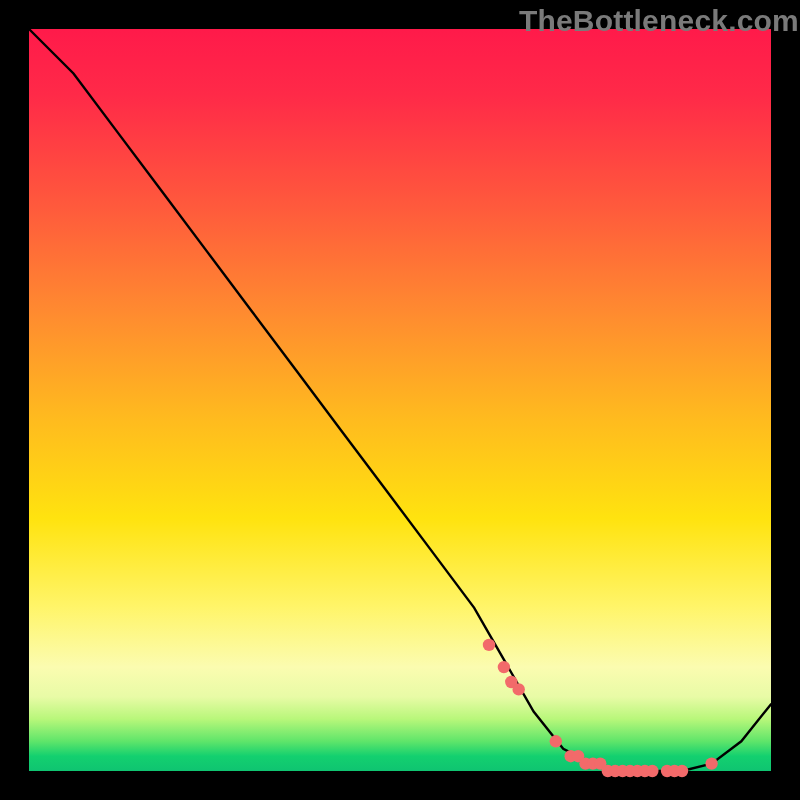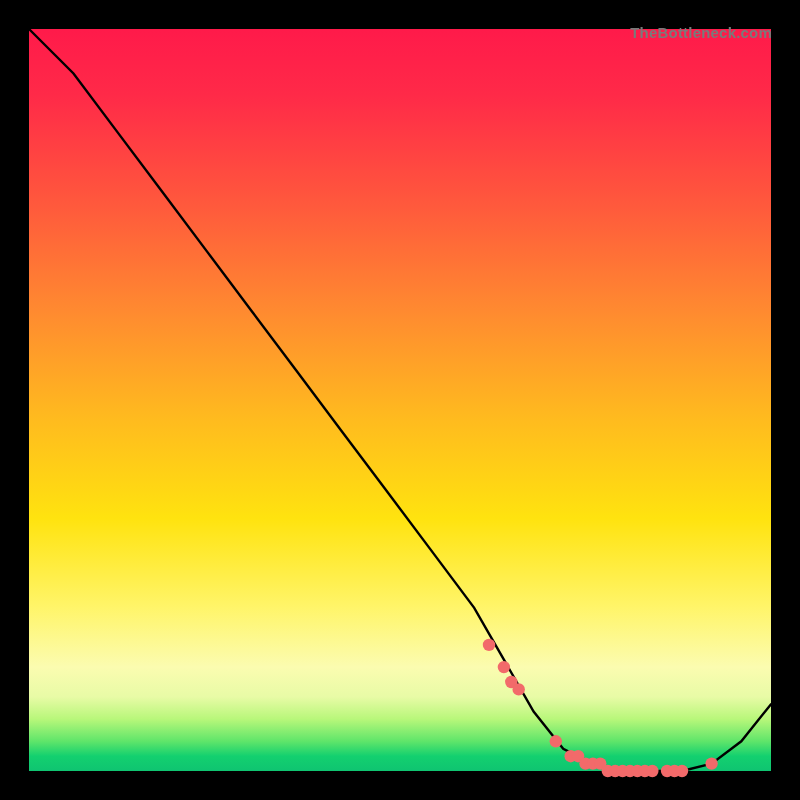--- a/index.html
+++ b/index.html
@@ -44,27 +44,26 @@
     position: absolute;
     left: 29px;
     top: 29px;
     width: 742px;
     height: 742px;
     overflow: visible;
   }
   .watermark {
     position: absolute;
     top: 4px;
-    right: 28px;
+    right: 1px;
     font-family: Arial, Helvetica, sans-serif;
-    font-size: 15px;
+    font-size: 30px;
     font-weight: 600;
     color: #7a7a7a;
     letter-spacing: 0.2px;
-    margin-top: 20px;
   }
 </style>
 </head>
 <body>
 
 <div class="canvas">
 
   <div class="plot-area"></div>
 
   <svg class="curve" viewBox="0 0 742 742" preserveAspectRatio="none">

